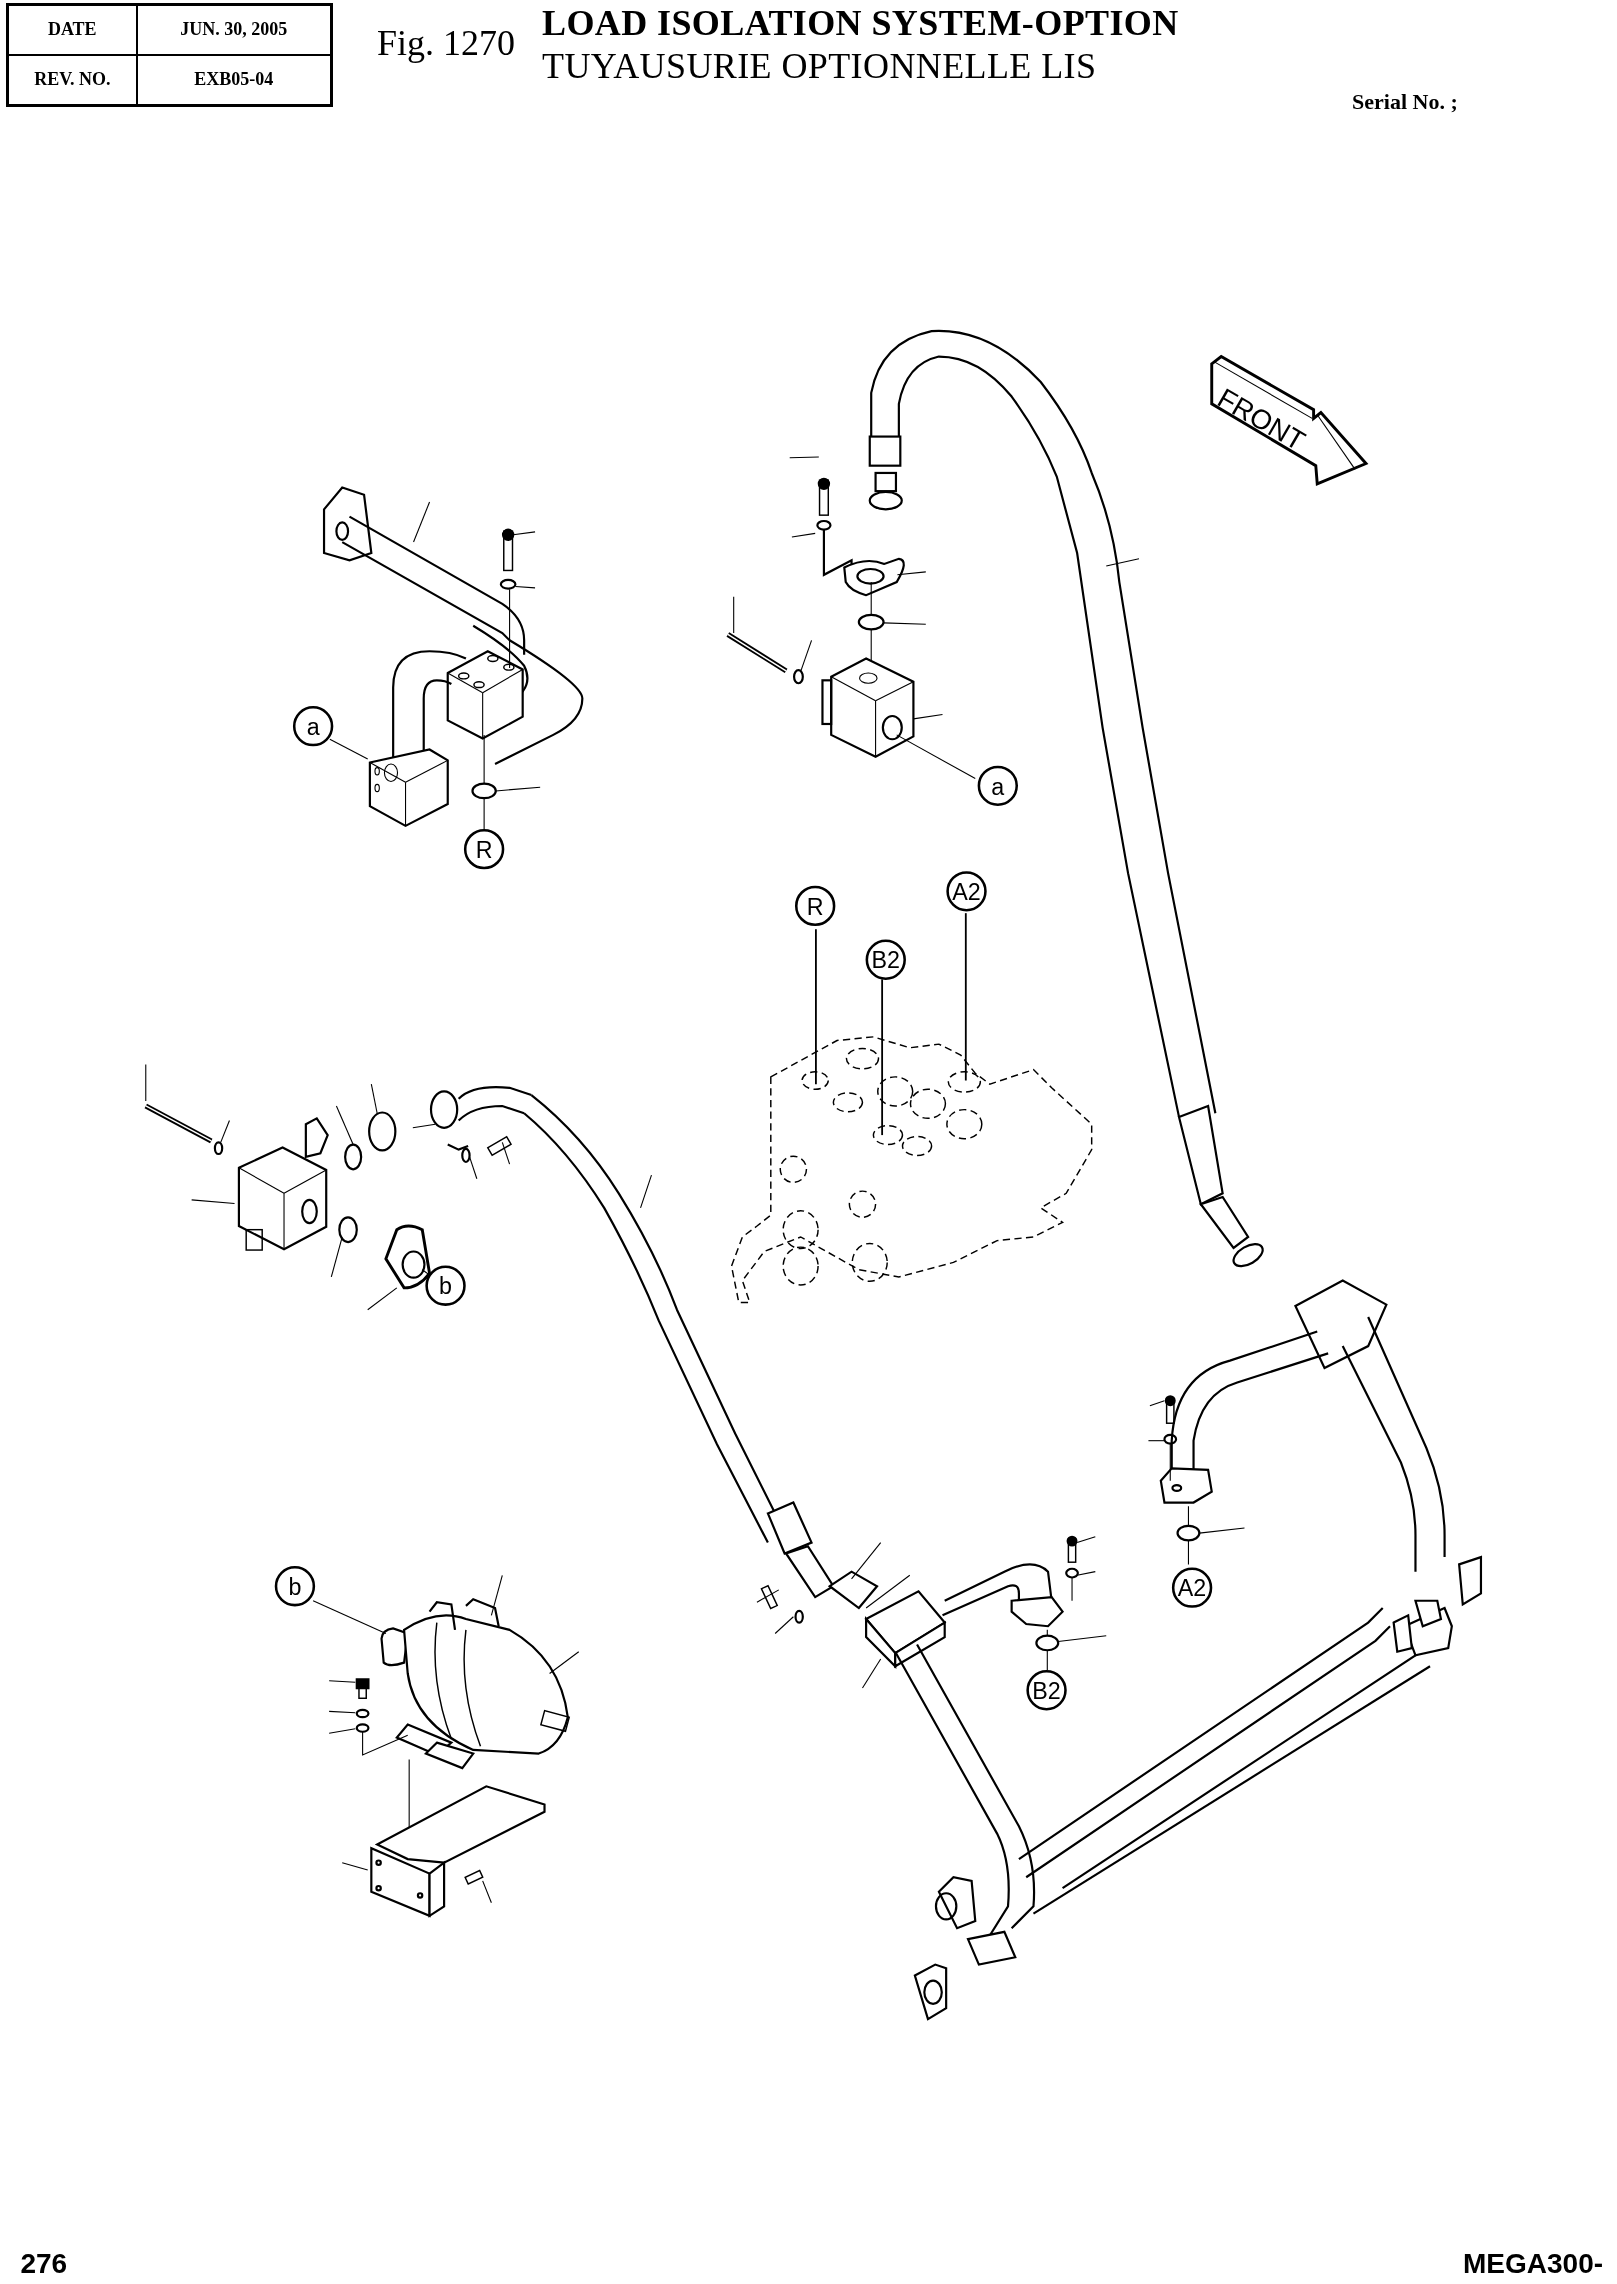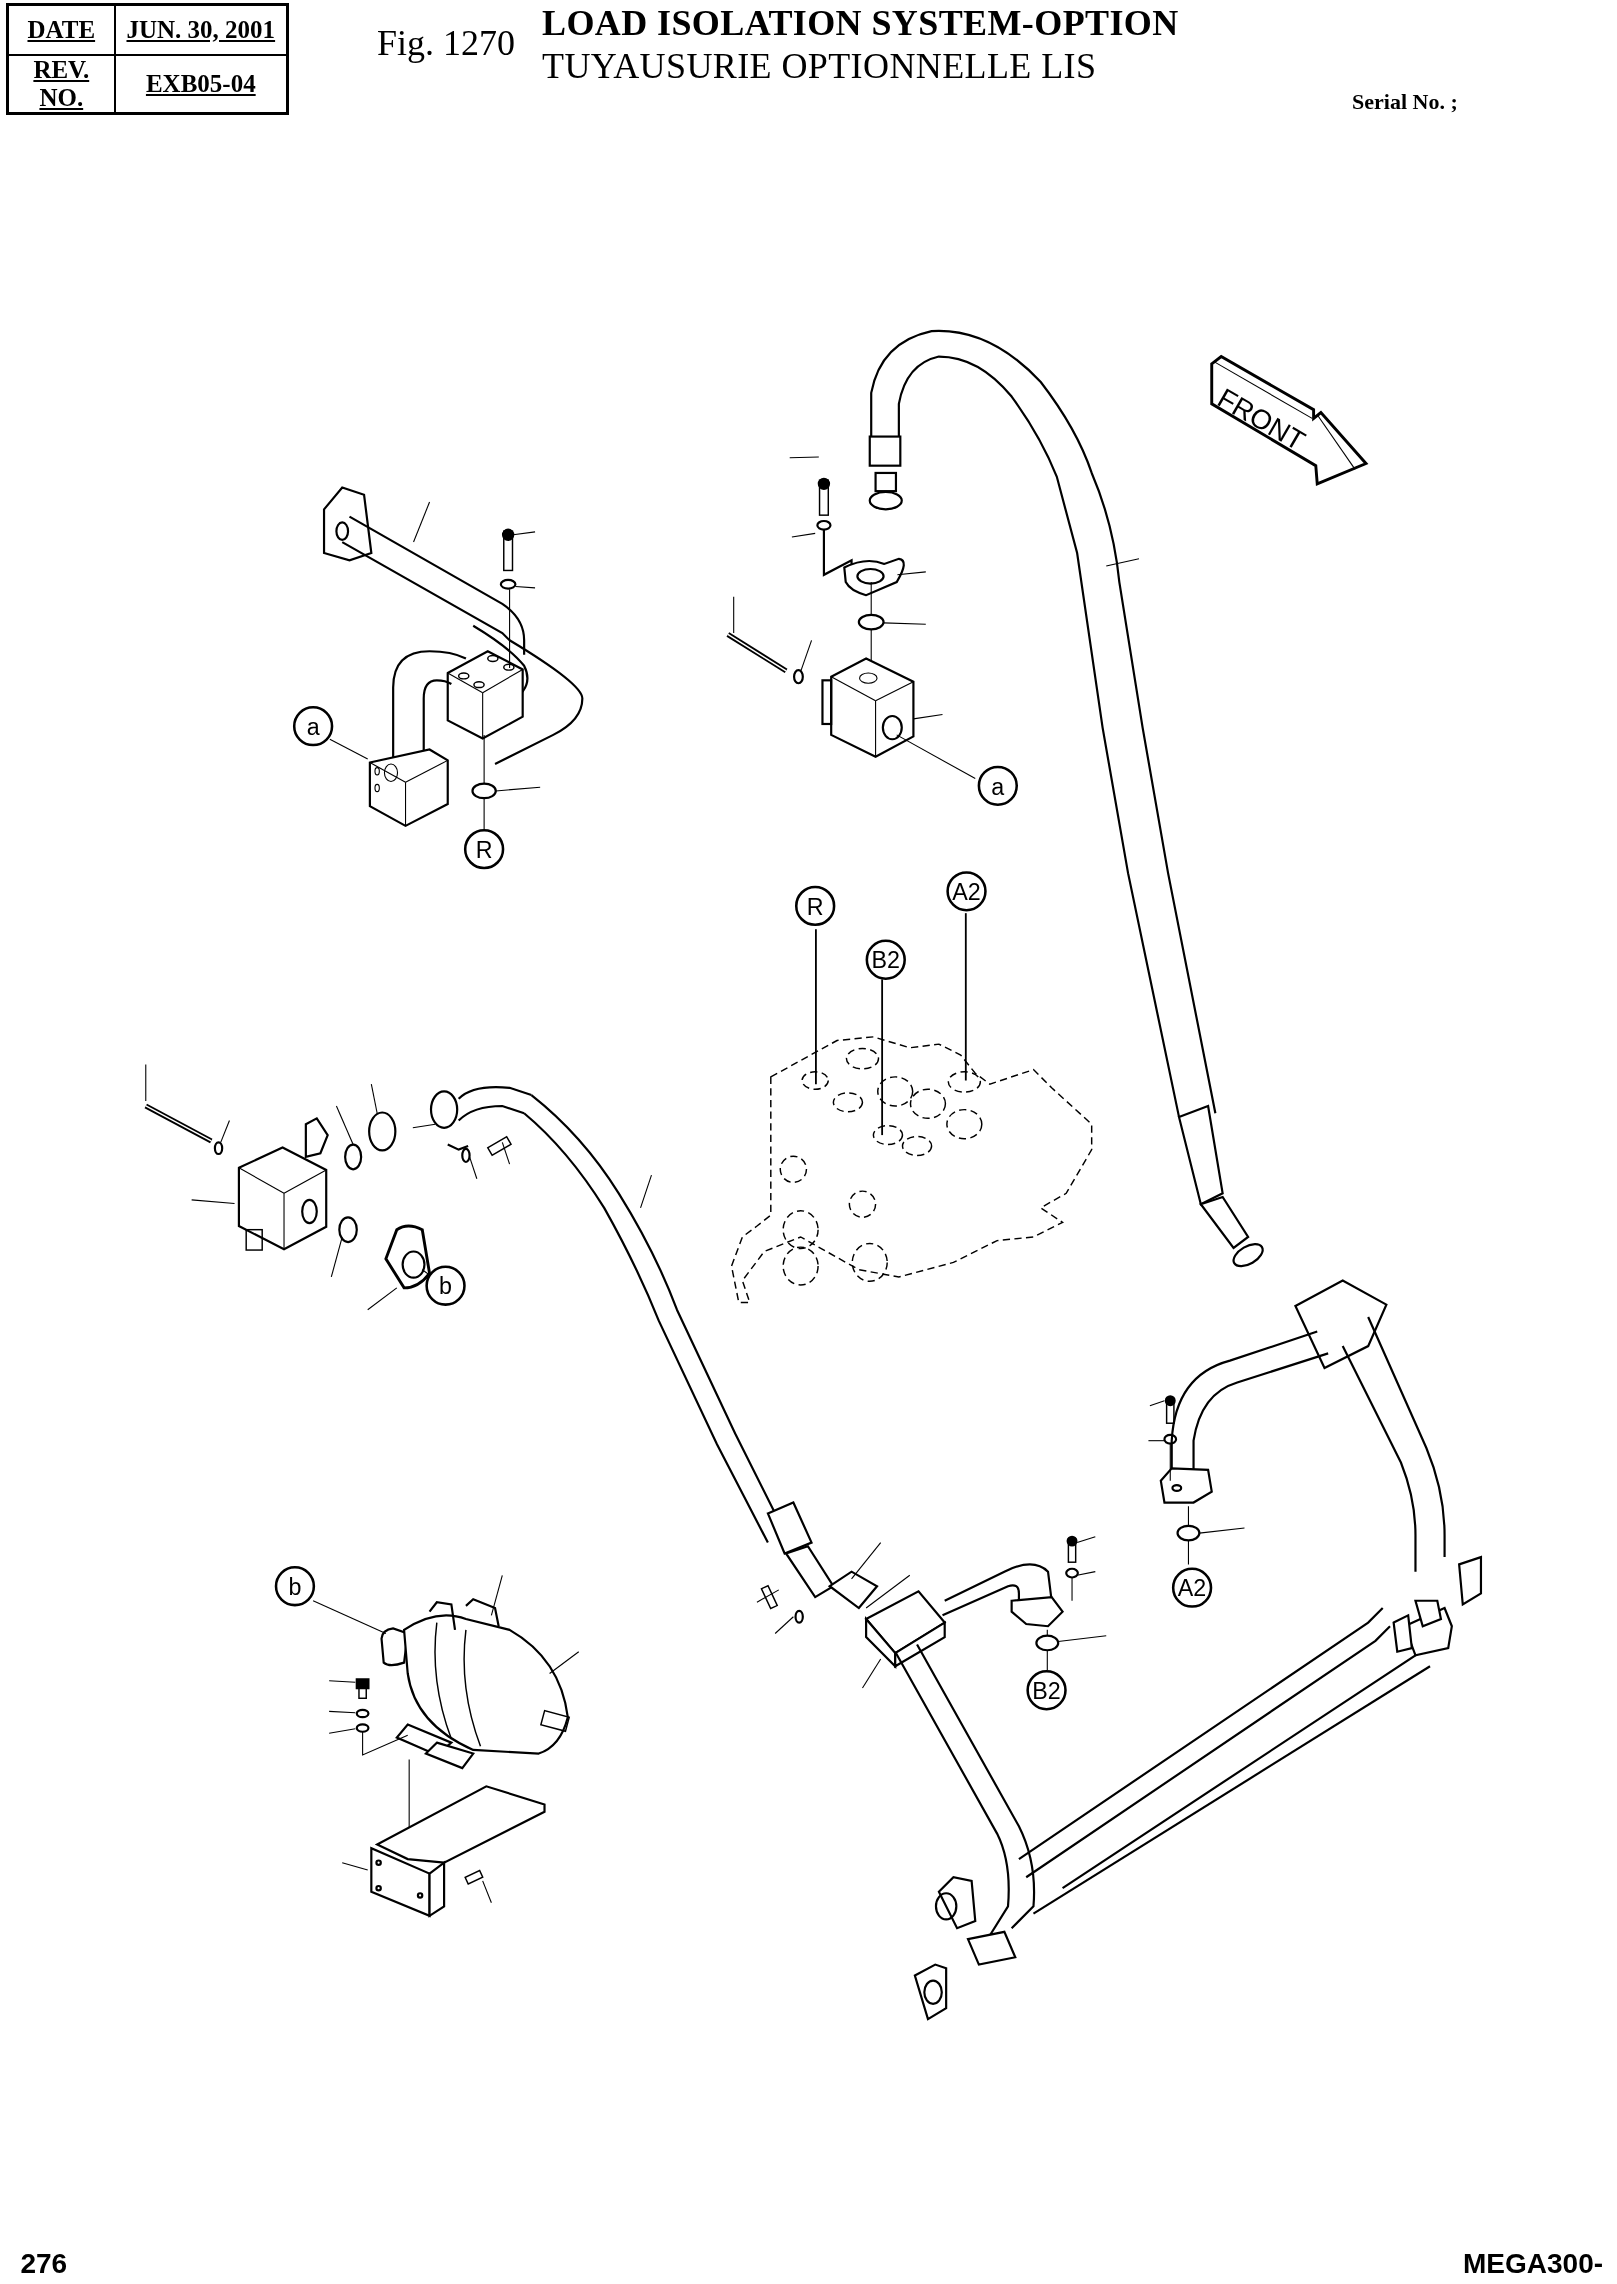--- a/index.html
+++ b/index.html
@@ -1,38 +1,38 @@
 <!DOCTYPE html>
 <html style="font-size:11.6px"><head>
 <meta charset="utf-8">
 <style>
   html, body { margin:0; padding:0; background:#fff; }
   body { width:1618px; height:2284px; position:relative; overflow:hidden; font-family:"Liberation Serif", serif; color:#000; }
   .hdr-table { position:absolute; left:5.8px; top:2.9px; border-collapse:collapse; border:3.6px solid #000; }
-  .hdr-table td { border:2.2px solid #000; font-family:"Liberation Serif", serif; font-weight:bold; font-size:25px; text-align:center; height:48px; padding:0 5px;text-decoration:underline; }
+  .hdr-table td { border:2.2px solid #000; font-family:"Liberation Serif", serif; font-weight:bold; font-size:18px; text-align:center; height:48px; padding:0 16px; }
   .hdr-table td.k { width:95px; }
   .hdr-table td.v { width:160px; }
   .fig-no { position:absolute; left:377px; top:22px; font-family:"Liberation Serif", serif; font-weight:normal; font-size:36px; }
   .title1 { position:absolute; left:542px; top:1.5px; font-family:"Liberation Serif", serif; font-weight:bold; font-size:36px; letter-spacing:0.4px; }
   .title2 { position:absolute; left:542px; top:45px; font-family:"Liberation Serif", serif; font-weight:normal; font-size:36px; letter-spacing:0.4px; }
   .serial { position:absolute; left:1352px; top:89px; font-family:"Liberation Serif", serif; font-weight:bold; font-size:22px;text-align:center; }
   .page-no { position:absolute; left:20.4px; top:2248px; font-family:"Liberation Sans", sans-serif; font-weight:bold; font-size:28px; }
   .model { position:absolute; left:1463px; top:2248px; font-family:"Liberation Sans", sans-serif; font-weight:bold; font-size:28px; }
   svg.diagram { position:absolute; left:0; top:0; }
   .callout-text { font-family:"Liberation Sans", sans-serif; font-size:32px; }
   .front-text { font-family:"Liberation Sans", sans-serif; font-size:38px; }
 </style>
 </head>
 <body>
 
 <table class="hdr-table">
   <tbody>
       <tr>
     <td class="k">DATE</td>
-    <td class="v">JUN. 30, 2001</td>
+    <td class="v">JUN. 30, 2005</td>
   </tr>
   <tr>
     <td class="k">REV. NO.</td>
     <td class="v">EXB05-04</td>
   </tr>
 </tbody>
   </table>
 
 <div class="fig-no">Fig. 1270</div>
 <div class="title1">LOAD ISOLATION SYSTEM-OPTION</div>

